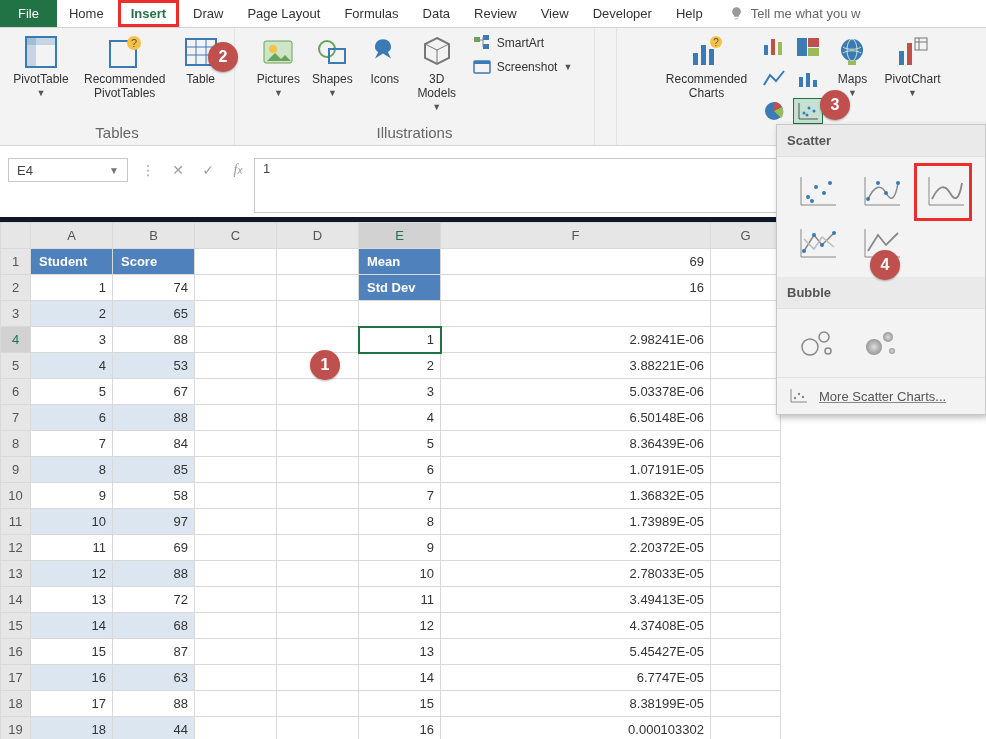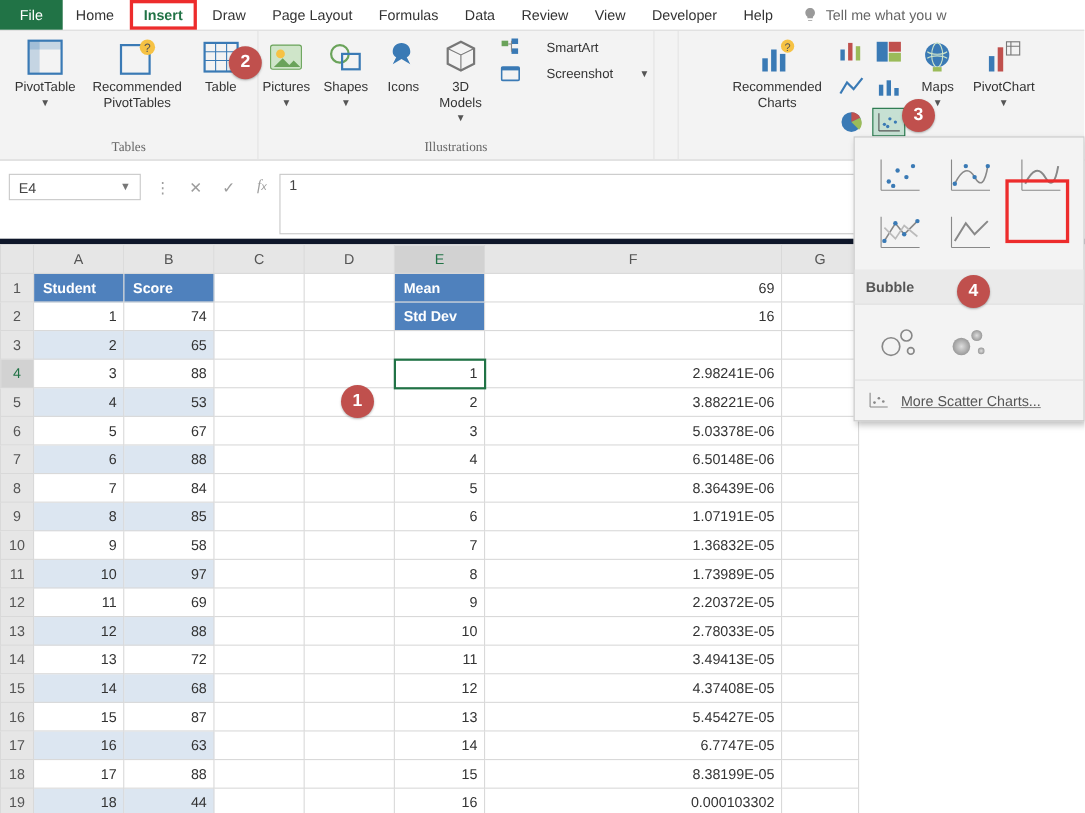--- a/index.html
+++ b/index.html
@@ -8,26 +8,26 @@
   .tabs { display:flex; align-items:center; height:28px; border-bottom:1px solid #d4d4d4; font-size:13px;}
   .tab { padding:0 12px; height:100%; display:flex; align-items:center; cursor:pointer; color:#333;}
   .tab.file { background:#217346; color:#fff; font-weight:400; padding:0 18px;}
   .tab.active { border:3px solid #ed2c2c; color:#217346; font-weight:600; padding:0 10px; margin:0 2px;}
   .tell { display:flex; align-items:center; gap:7px; margin-left:14px; color:#666;}
   .bulb { width:15px; height:15px; }
   
   .ribbon { display:flex; border-bottom:1px solid #d4d4d4; background:#f3f3f3; height:118px; position:relative;}
   .group { border-right:1px solid #e3e3e3; padding:4px 6px 2px; display:flex; flex-direction:column; align-items:center; justify-content:space-between; height:100%;}
   .group-body { display:flex; gap:4px; align-items:flex-start;}
-  .group-label { font-size:12px; color:#666;  padding-bottom:2px;font-family:Liberation Serif, serif;}
+  .group-label { font-size:15px; color:#666;  padding-bottom:2px;}
   .rbtn { display:flex; flex-direction:column; align-items:center; justify-content:flex-start; gap:2px; font-size:12px; color:#333; min-width:48px; padding:2px 4px; cursor:pointer; text-align:center;}
   .rbtn .iconbox { width:36px; height:36px; display:flex; align-items:center; justify-content:center;}
   .rbtn .drop { font-size:9px; color:#555;}
   .mini-col { display:flex; flex-direction:column; gap:2px; justify-content:flex-start;}
-  .mini { display:flex; align-items:center; gap:24px; font-size:12px; color:#333; padding:2px 4px; cursor:pointer;}
+  .mini { display:flex; align-items:center; gap:6px; font-size:12px; color:#333; padding:2px 4px; cursor:pointer;}
   .mini .drop{font-size:9px;color:#555;}
   .chart-mini-grid{display:grid;grid-template-columns:32px 32px;grid-auto-rows:30px;gap:2px;align-items:center;justify-items:center;}
   .chart-mini{width:30px;height:26px;display:flex;align-items:center;justify-content:center;cursor:pointer;}
   .chart-mini.selected{border:1px solid #217346;background:#c6e0d3;}
   
   .fbar-row{display:flex;align-items:stretch;border-bottom:5px solid #0f172a;height:76px;}
   .namebox{width:120px;border:1px solid #c8c8c8;margin:12px 4px 12px 8px;background:#fff;display:flex;align-items:center;padding:0 8px;font-size:13px;height:24px;align-self:flex-start;}
   .namebox .dd{margin-left:auto;font-size:10px;color:#777;}
   .fx-tools{display:flex;align-items:flex-start;gap:2px;margin:12px 2px 0;}
   .fx-tools button{border:none;background:none;width:28px;height:24px;font-size:14px;color:#9d9d9d;cursor:pointer;}
@@ -502,20 +502,21 @@
           <td></td>
           <td>16</td>
           <td class="colF">0.000103302</td>
           <td></td>
         </tr>
       </tbody>
 </table>
 </div>
 
 <div class="dropdown">
+  <div class="dd-head">Scatter</div>
   <div class="dd-grid">
     <div class="dd-item">
         <svg width="42" height="36">
           <line x1="5" y1="4" x2="5" y2="32" stroke="#888"></line>
           <line x1="5" y1="32" x2="40" y2="32" stroke="#888"></line>
           <circle cx="12" cy="24" r="2" fill="#3a7ab5"></circle>
           <circle cx="20" cy="14" r="2" fill="#3a7ab5"></circle>
           <circle cx="28" cy="20" r="2" fill="#3a7ab5"></circle>
           <circle cx="34" cy="10" r="2" fill="#3a7ab5"></circle>
           <circle cx="16" cy="28" r="2" fill="#3a7ab5"></circle>

